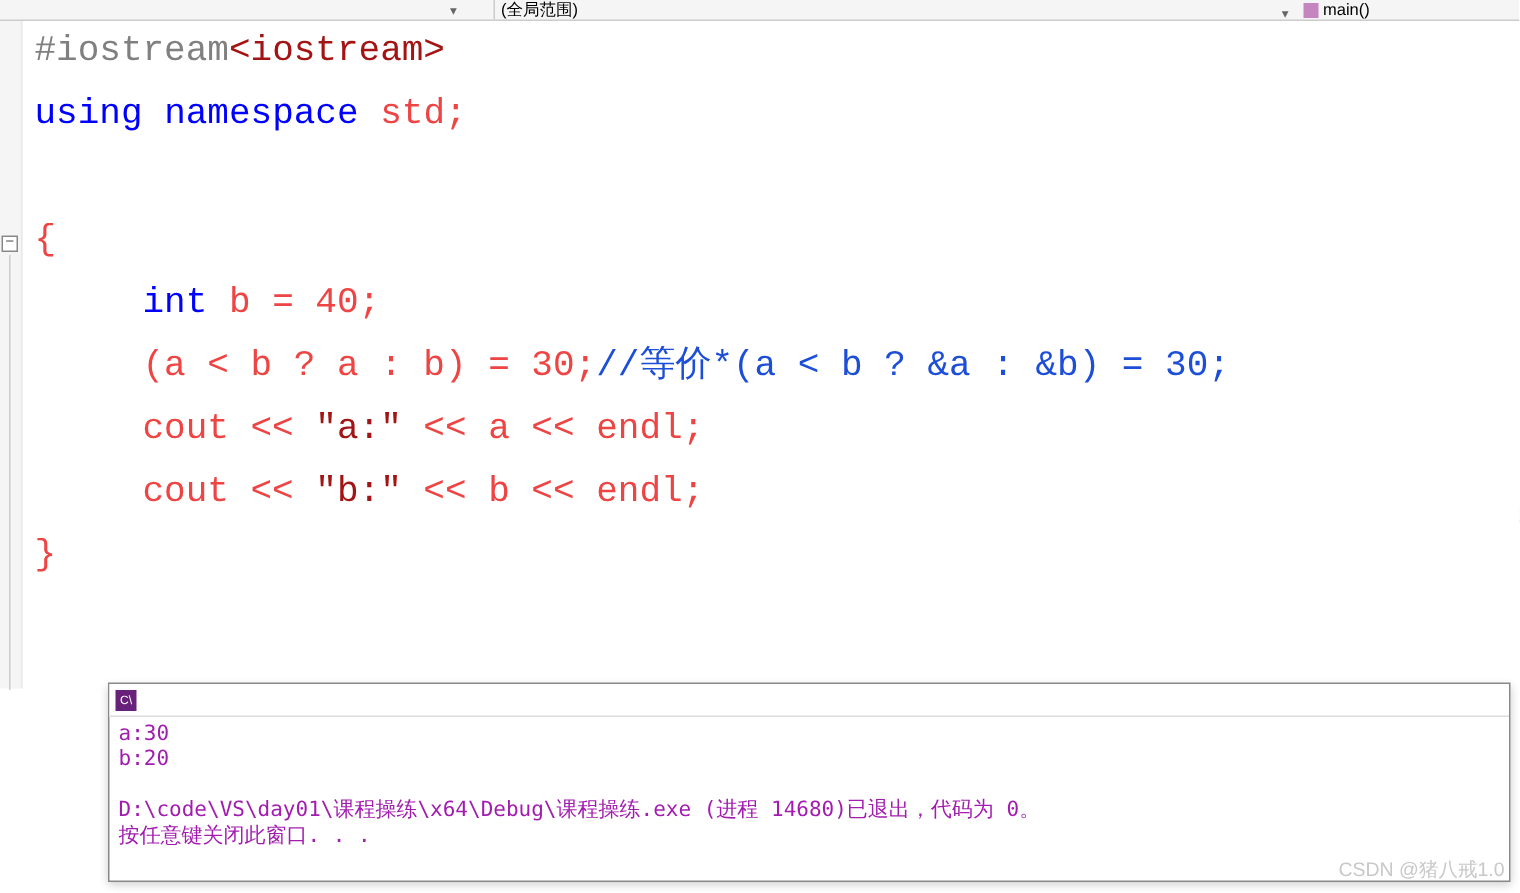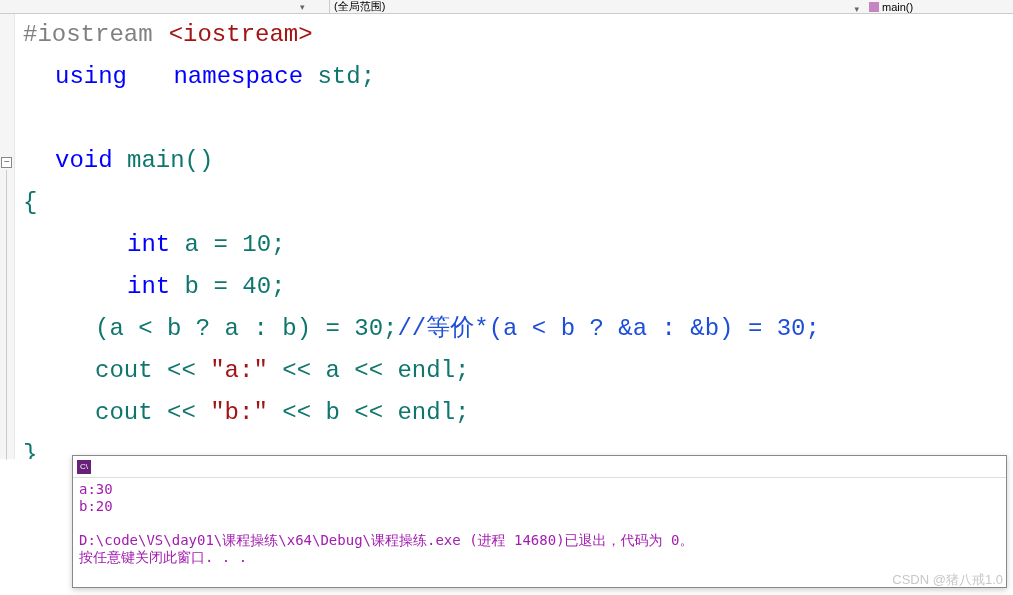--- a/index.html
+++ b/index.html
@@ -100,25 +100,25 @@
       position: absolute;
       left: -8px;
       right: -500px;
       top: 2px;
       bottom: 2px;
       background: #f0f5fb;
       border-top: 1px solid #c4d8ef;
       border-bottom: 1px solid #c4d8ef;
       z-index: -1;
     }
-    .tok-keyword { color: #0000ff; margin-left: 32px; }
+    .tok-keyword { color: #0000ff; }
     .tok-string { color: #a31515; }
     .tok-comment { color: #1d4ed8; }
-    .tok-plain { color: #0f766e; }
-    .tok-angle { color: #a31515; margin-left: 16px; }
+    .tok-plain { color: #ef4444; }
+    .tok-angle { color: #a31515; }
     .console-window {
       position: absolute;
       left: 72px;
       top: 455px;
       width: 935px;
       height: 133px;
       border: 1px solid #888;
       background: #fff;
       box-shadow: 0 2px 6px rgba(0,0,0,0.2);
     }
@@ -185,27 +185,21 @@
   </div>
   <div class="code-content">
     <div class="code-line">
       <span class="tok-plain" style="color:#808080;">#iostream</span><span class="tok-angle">&lt;iostream&gt;</span>
     </div>
     <div class="code-line">
       <span class="tok-keyword">using</span><span> </span><span class="tok-keyword">namespace</span><span class="tok-plain"> std;</span>
     </div>
     <div class="code-line"></div>
     <div class="code-line">
-      <span class="tok-keyword">void</span><span class="tok-plain"> main()</span>
-    </div>
-    <div class="code-line">
       <span class="tok-plain">{</span>
-    </div>
-    <div class="code-line" style="padding-left:72px;">
-      <span class="tok-keyword">int</span><span class="tok-plain"> a = 10;</span>
     </div>
     <div class="code-line" style="padding-left:72px;">
       <span class="tok-keyword">int</span><span class="tok-plain"> b = 40;</span>
     </div>
     <div class="code-line" style="padding-left:72px;">
       <span class="tok-plain">(a &lt; b ? a : b) = 30;</span><span class="tok-comment">//等价*(a &lt; b ? &amp;a : &amp;b) = 30;</span>
     </div>
     <div class="code-line" style="padding-left:72px;">
       <span class="tok-plain">cout &lt;&lt; </span><span class="tok-string">"a:"</span><span class="tok-plain"> &lt;&lt; a &lt;&lt; endl;</span>
     </div>

